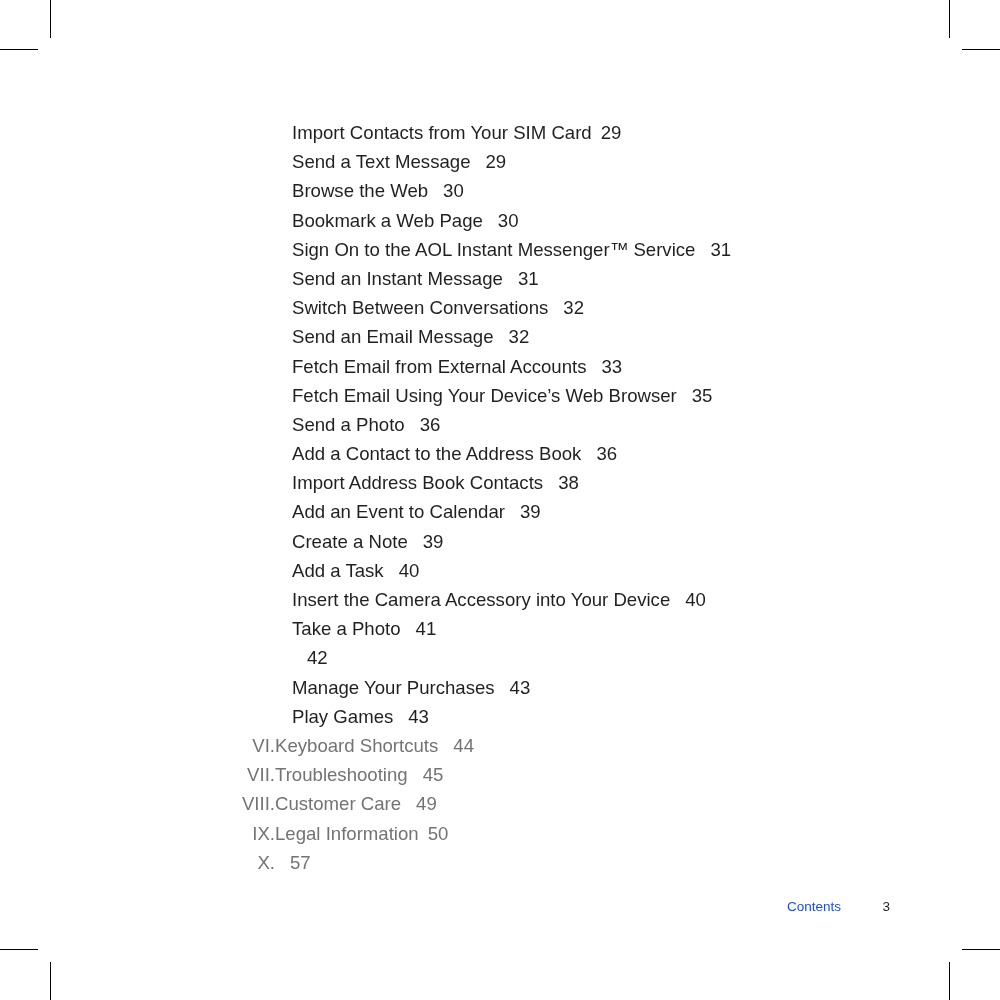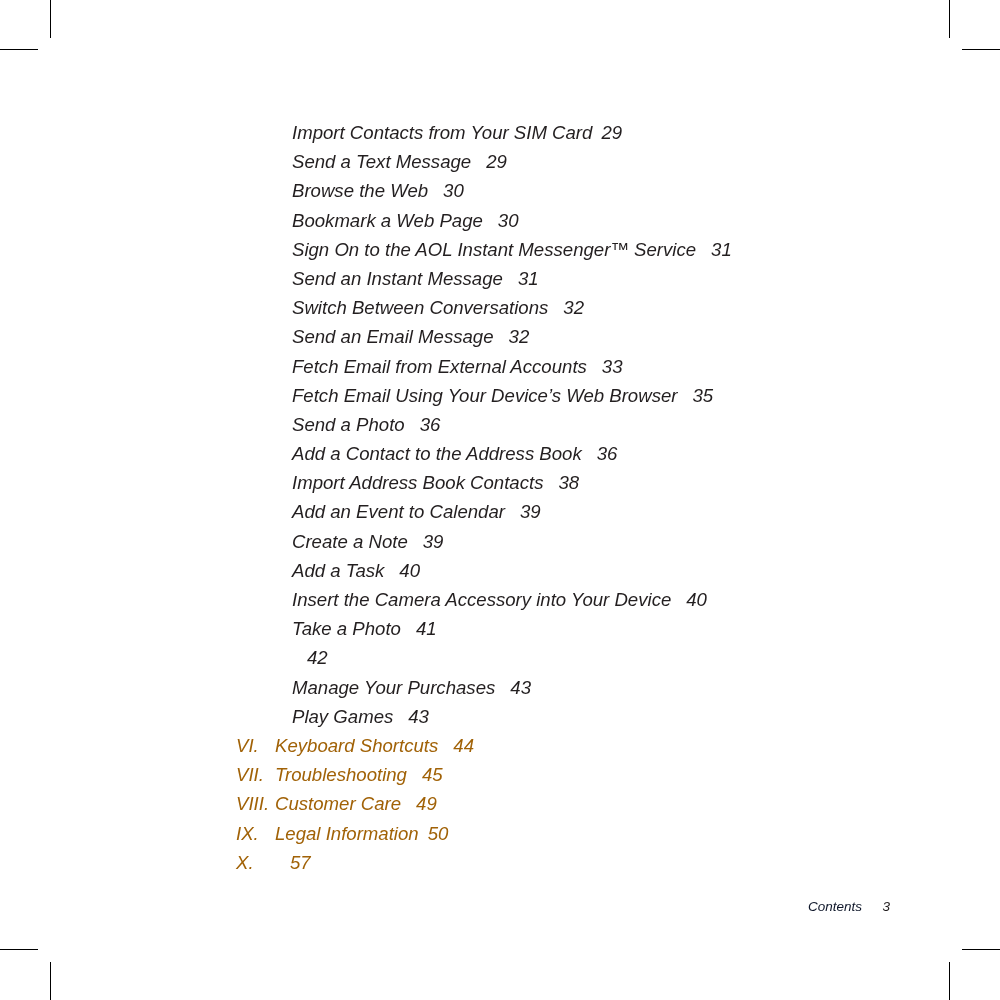--- a/index.html
+++ b/index.html
@@ -8,21 +8,20 @@
     background: #ffffff;
   }
   .page {
     position: relative;
     width: 1000px;
     height: 1000px;
     background: #ffffff;
     overflow: hidden;
     font-family: "Liberation Sans", sans-serif;
     color: #231f20;
-    font-style: italic;
   }
 
   
   .crop {
     position: absolute;
     background: #000000;
   }
   .crop-v { width: 1px; height: 38px; }
   .crop-h { width: 38px; height: 1px; }
 
@@ -53,21 +52,22 @@
   }
 
   
   .toc-row.sub {
     padding-left: 56px;
     color: #231f20;
   }
 
   
   .toc-row.part {
-    color: #a16207;
+    color: #737373;
+    text-align: right;
   }
 
   .num {
     display: inline-block;
     width: 39px;
     flex: 0 0 auto;
   }
 
   .title {
     flex: 0 0 auto;
@@ -83,25 +83,25 @@
   
   .footer {
     position: absolute;
     left: 0;
     top: 897px;
     width: 1000px;
     height: 20px;
   }
   .footer-label {
     position: absolute;
-    right: 138px;
+    right: 159px;
     top: 0;
     font-size: 13.5px;
     line-height: 20px;
-    color: #0f172a;
+    color: #1d4ed8;
   }
   .footer-page {
     position: absolute;
     right: 110px;
     top: 0;
     font-size: 13.5px;
     line-height: 20px;
     color: #231f20;
     text-align: right;
   }

